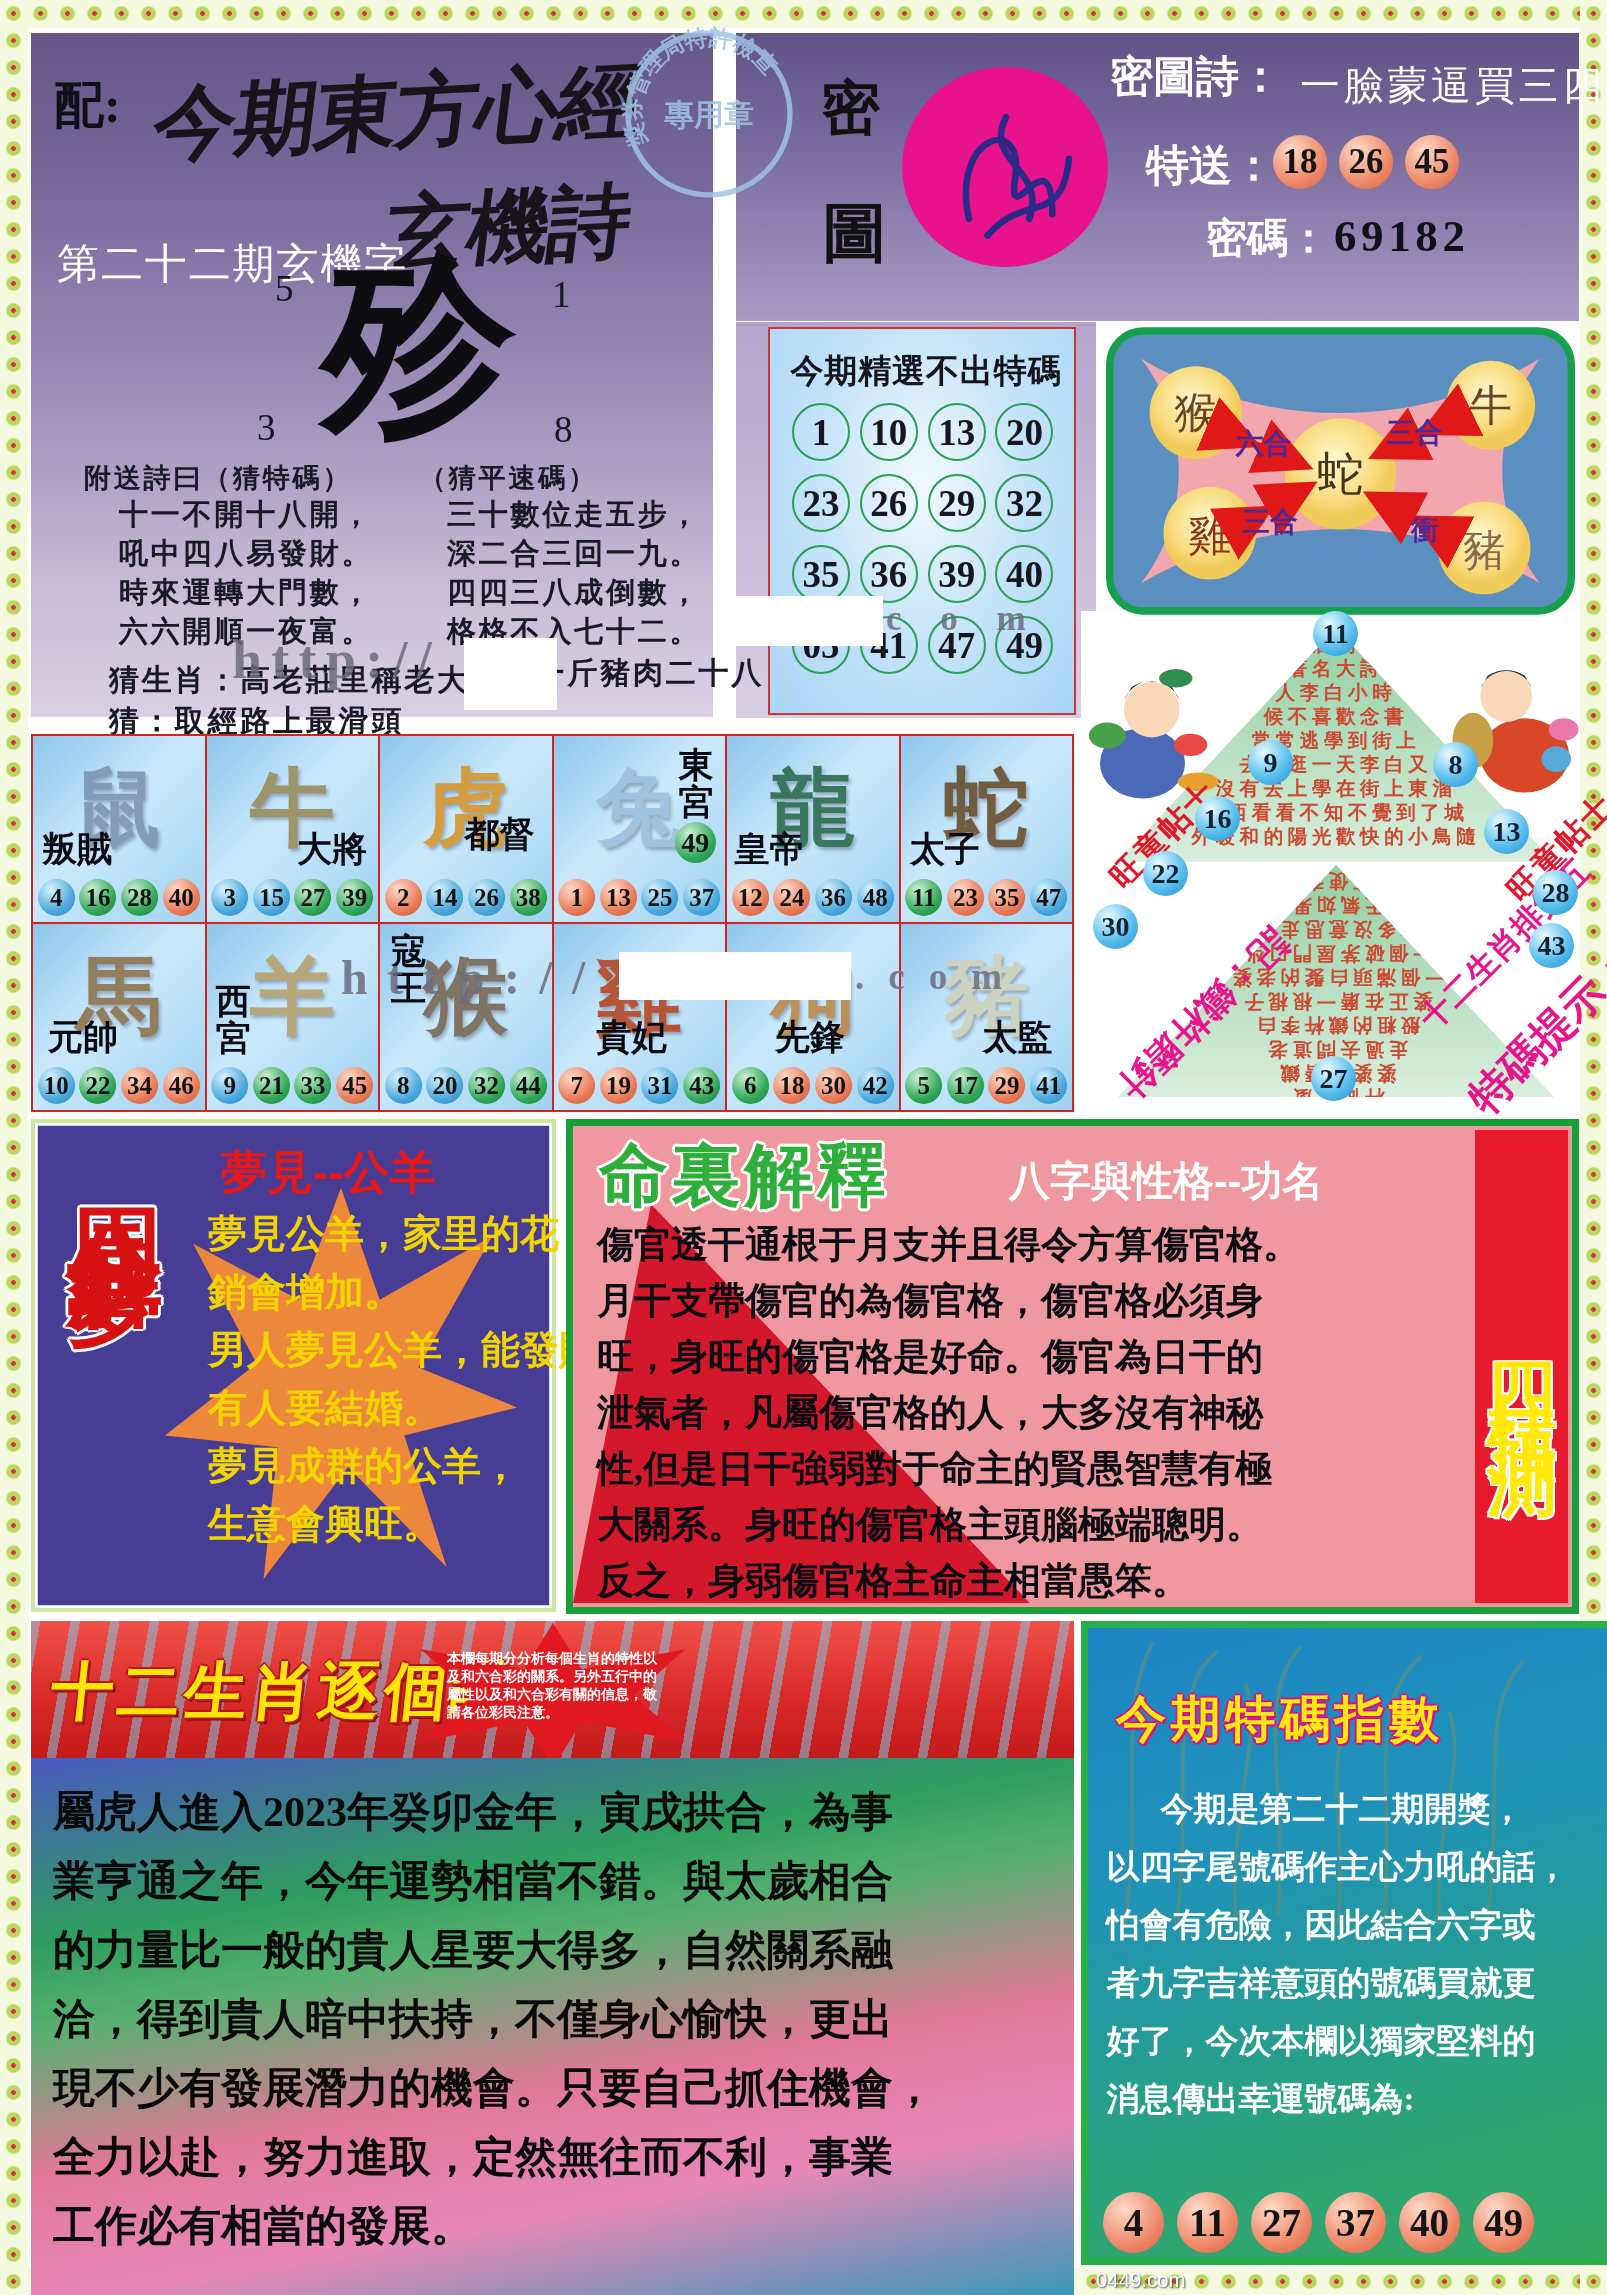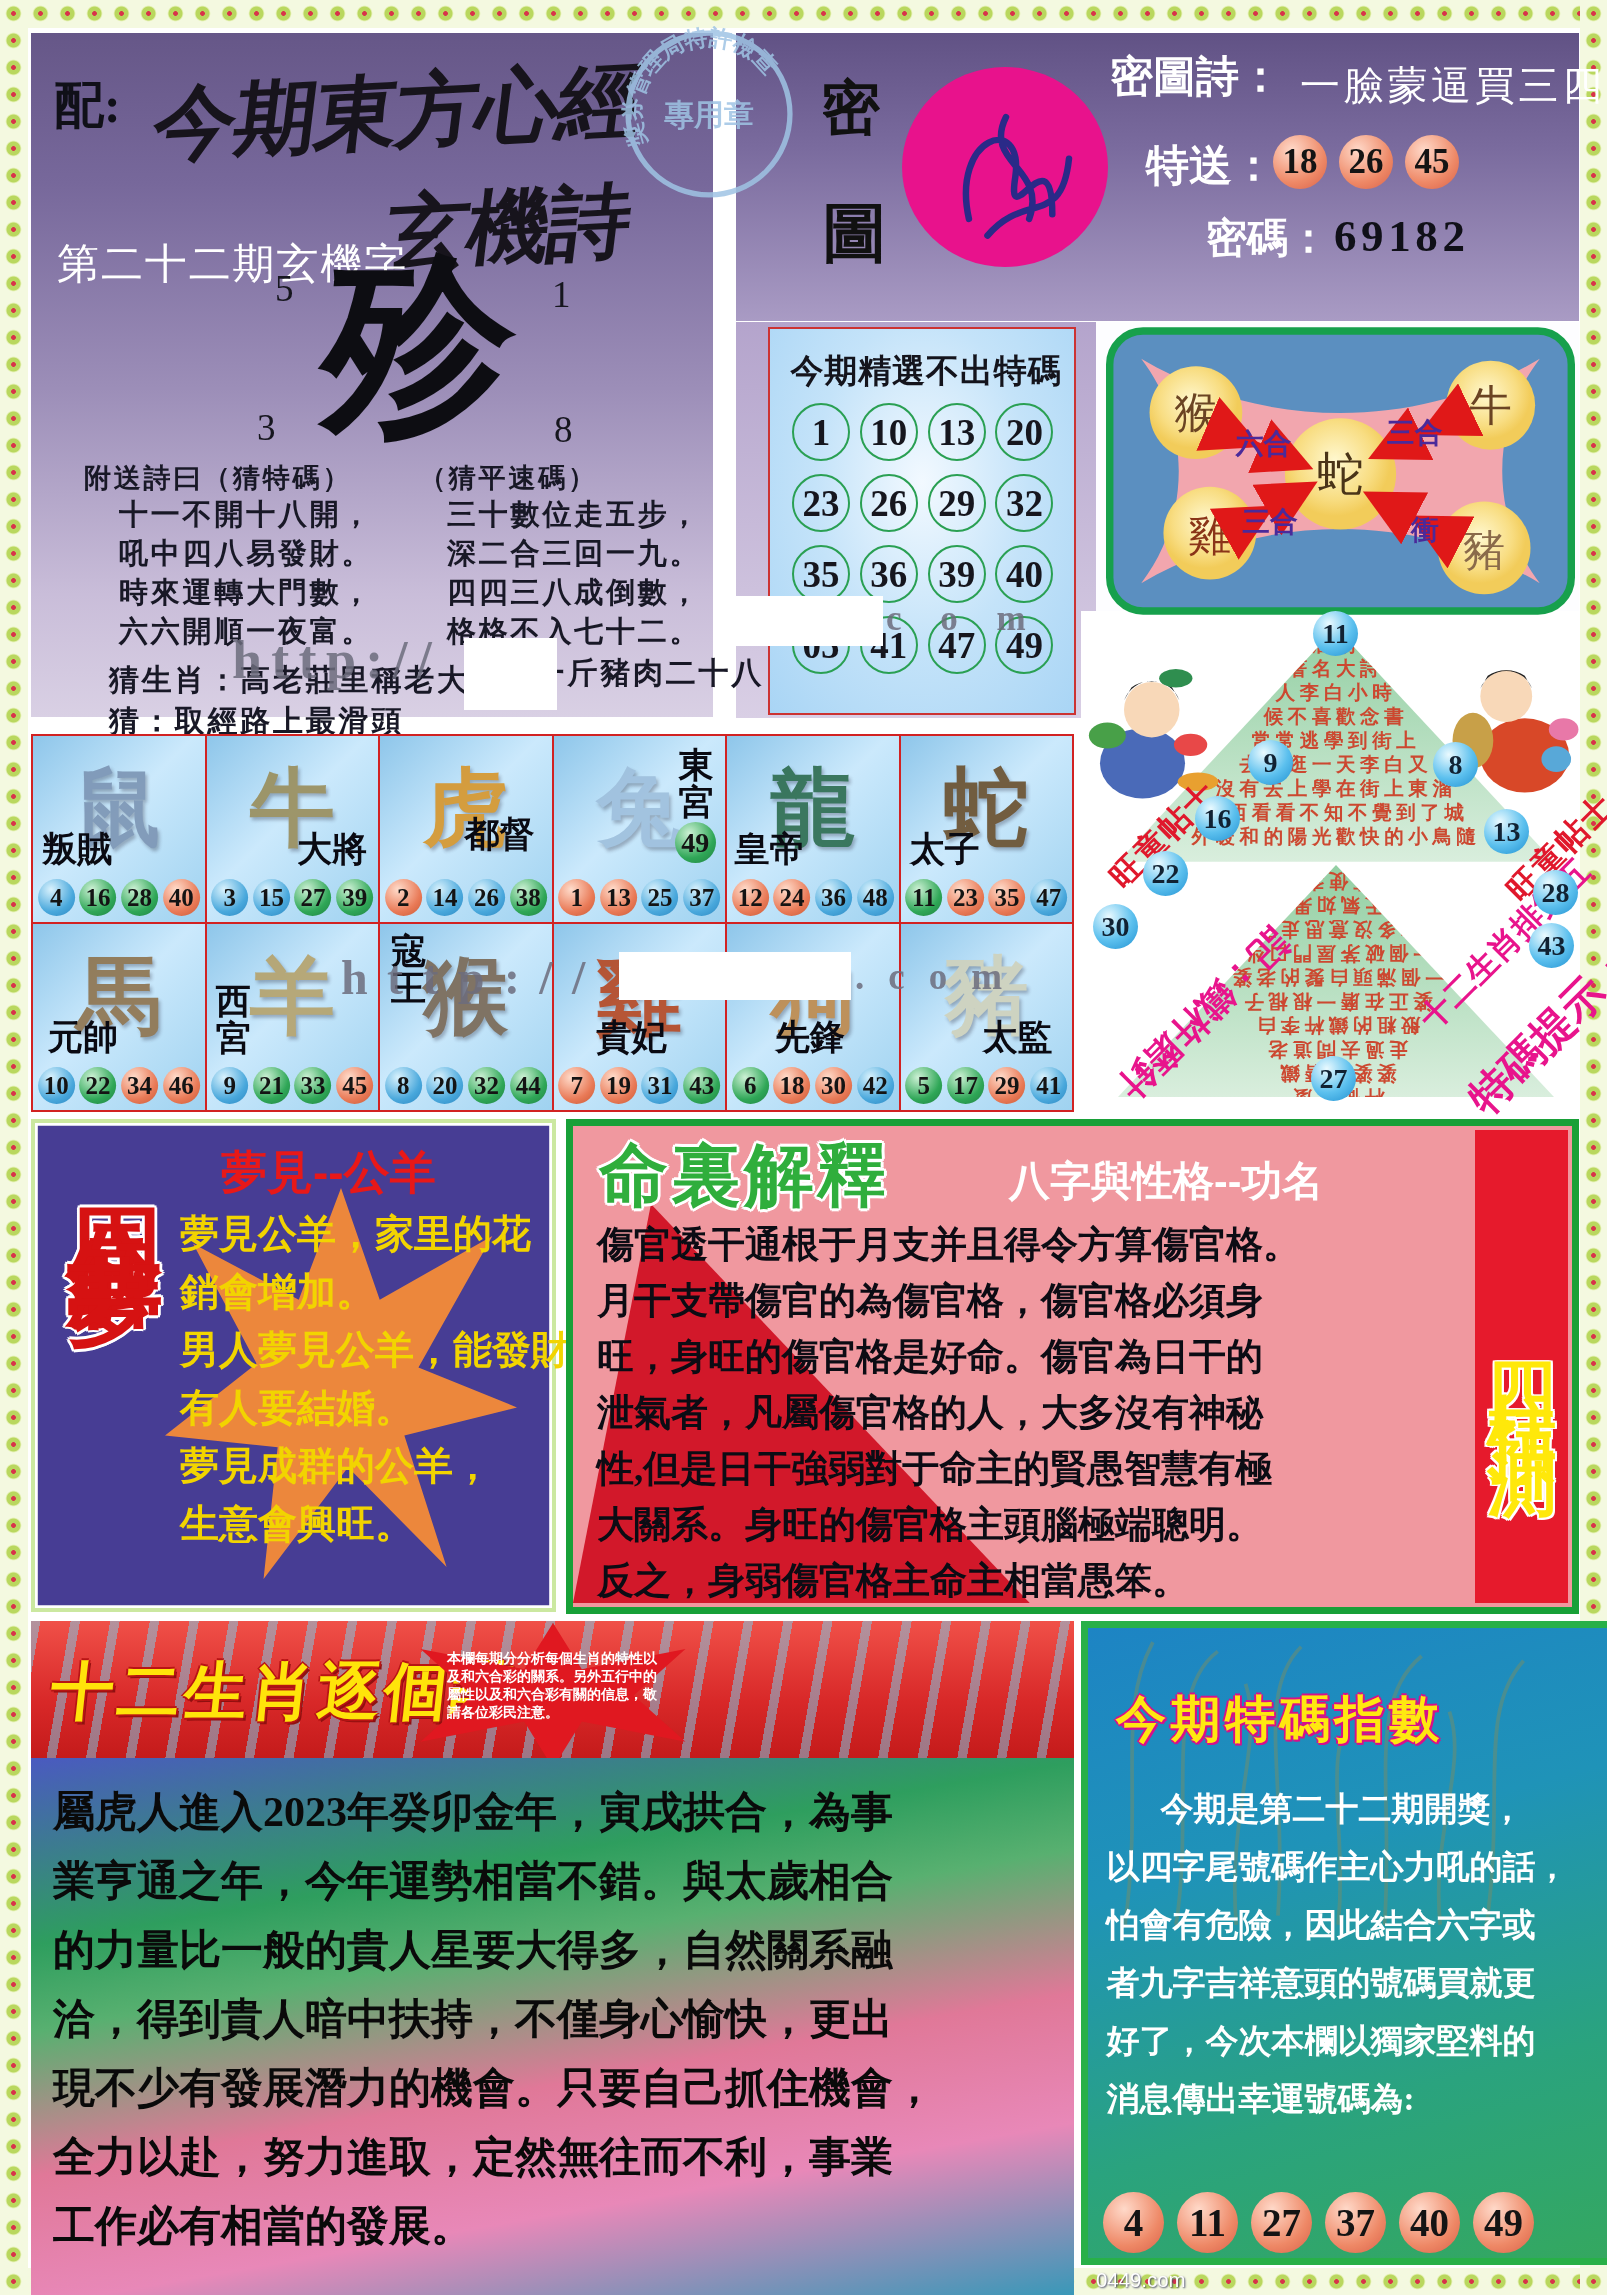--- a/index.html
+++ b/index.html
@@ -70,21 +70,21 @@
   .tipmag{position:absolute;color:#e8148c;font-weight:900;white-space:nowrap;transform:rotate(-45deg);}
   
   #dreambox{left:31px;top:1119px;width:525px;height:493px;background:#473d94;border:4.6px solid #cbe8a0;
      box-shadow:inset 0 0 0 2.8px #ffffff;box-sizing:border-box;}
   #dream-side{position:absolute;left:15px;top:9.3px;height:464px;writing-mode:vertical-rl;text-orientation:upright;
      font-family:"Liberation Serif",serif;font-size:96px;font-weight:900;color:#d61212;letter-spacing:15px;}
   #starburst{position:absolute;left:130px;top:65px;width:352px;height:399px;background:#f28a38;opacity:.96;
      clip-path:polygon(50% 0,61% 28%,93% 12%,72% 45%,100% 55%,68% 62%,80% 95%,52% 70%,28% 98%,32% 65%,0 62%,26% 44%,8% 14%,38% 28%);}
   #dream-title{position:absolute;left:186px;top:18.6px;font-size:46px;font-weight:900;color:#e81818;}
   #dream-lines{position:absolute;left:145px;top:82px;width:373px;}
-  .dline{font-size:39px;font-weight:900;color:#f2d400;line-height:58px;white-space:nowrap;}
+  .dline{font-size:39px;font-weight:900;color:#f2d400;line-height:58px;white-space:nowrap;margin-left:28px;}
   
   #greenbox{left:566px;top:1119px;width:1013px;height:495px;border:7.4px solid #18a038;box-sizing:border-box;
      background:#f0989f;}
   #bazi-strip{position:absolute;right:3.7px;top:3.7px;width:93px;height:473px;background:#e61a2c;
      display:flex;align-items:center;justify-content:center;}
   #bazi-side{writing-mode:vertical-rl;text-orientation:upright;font-size:69px;font-weight:900;color:#ffe80a;letter-spacing:28px;}
   #wedge{position:absolute;left:0;top:78px;width:557px;height:399px;background:#d2182a;
      clip-path:polygon(14% 0,0 100%,82% 100%);}
   #bazi-title{position:absolute;left:26px;top:3.7px;font-size:69px;font-weight:900;color:#2fae3c;letter-spacing:3.7px;text-align:right;}
   #bazi-sub{position:absolute;left:436px;top:28px;font-size:41px;font-weight:900;color:#ffffff;}

